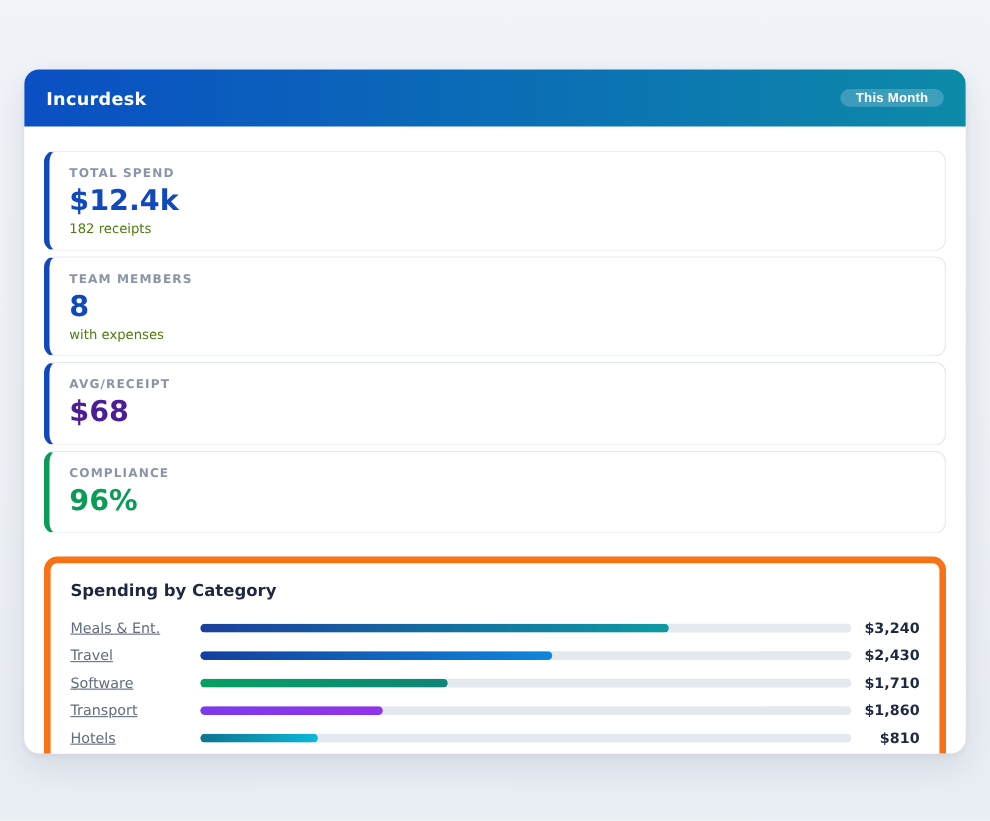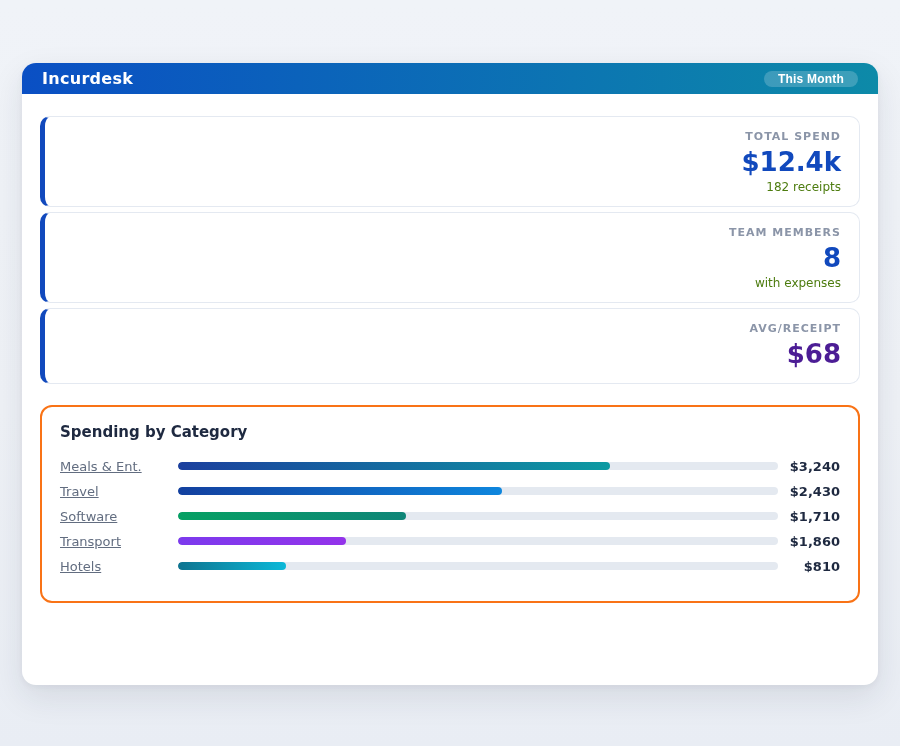--- a/index.html
+++ b/index.html
@@ -12,21 +12,21 @@
   .app-card {
     position: absolute;
     left: 22px; top: 63px;
     width: 856px; height: 622px;
     background: #ffffff;
     border-radius: 14px;
     box-shadow: 0 12px 32px rgba(30, 41, 59, 0.10), 0 2px 6px rgba(30,41,59,0.05);
     overflow: hidden;
   }
   .app-header {
-    height: 31px;
+    height: 52px;
     display: flex;
     align-items: center;
     justify-content: space-between;
     padding: 0 20px;
   }
   .app-title {
     color: #ffffff;
     font-size: 16px;
     font-weight: bold;
     letter-spacing: 0.3px;
@@ -44,21 +44,20 @@
   }
   .app-main { padding: 22px 18px 0 18px; }
   .stat-card {
     background: #ffffff;
     border: 1px solid #e4e9f1;
     border-left-width: 5px;
     border-left-style: solid;
     border-radius: 10px;
     padding: 13px 18px 12px 18px;
     margin-bottom: 5px;
-    text-align: right;
   }
   .stat-label {
     font-size: 11px;
     font-weight: bold;
     color: #8b95a8;
     letter-spacing: 1px;
     text-transform: uppercase;
     margin-bottom: 4px;
   }
   .stat-value {
@@ -67,21 +66,21 @@
     line-height: 1.2;
   }
   .stat-sub {
     font-size: 12px;
     color: #4d7c0f;
     margin-top: 2px;
   }
   .chart-card {
     margin-top: 21px;
     background: #ffffff;
-    border: 2px solid #f97316;
+    border: 6px solid #f97316;
     border-radius: 12px;
     padding: 16px 18px 22px 18px;
   }
   .chart-title {
     font-size: 15px;
     font-weight: bold;
     color: #1e2940;
     margin-bottom: 13px;
   }
   .chart-row {
@@ -137,20 +136,25 @@
       <div class="stat-value" style="color: rgb(17, 73, 189);">8</div>
       <div class="stat-sub">with expenses</div>
     </div>
 
     <div class="stat-card" style="border-left-color: rgb(17, 73, 189);">
       <div class="stat-label">AVG/RECEIPT</div>
       <div class="stat-value" style="color: #4c1d95;">$68</div>
 
     </div>
 
+    <div class="stat-card" style="border-left-color: rgb(10, 155, 87);">
+      <div class="stat-label">COMPLIANCE</div>
+      <div class="stat-value" style="color: rgb(10, 155, 87);">96%</div>
+
+    </div>
 
     <div class="chart-card">
       <div class="chart-title">Spending by Category</div>
 
       <div class="chart-row">
         <div class="chart-label">Meals &amp; Ent.</div>
         <div class="bar-track" style="background: rgb(228, 233, 240);">
             <div class="bar-fill" style="width: 72%; background: linear-gradient(90deg, rgb(27, 63, 158), rgb(13, 154, 162));"></div>
           </div>
         <div class="chart-value">$3,240</div>

